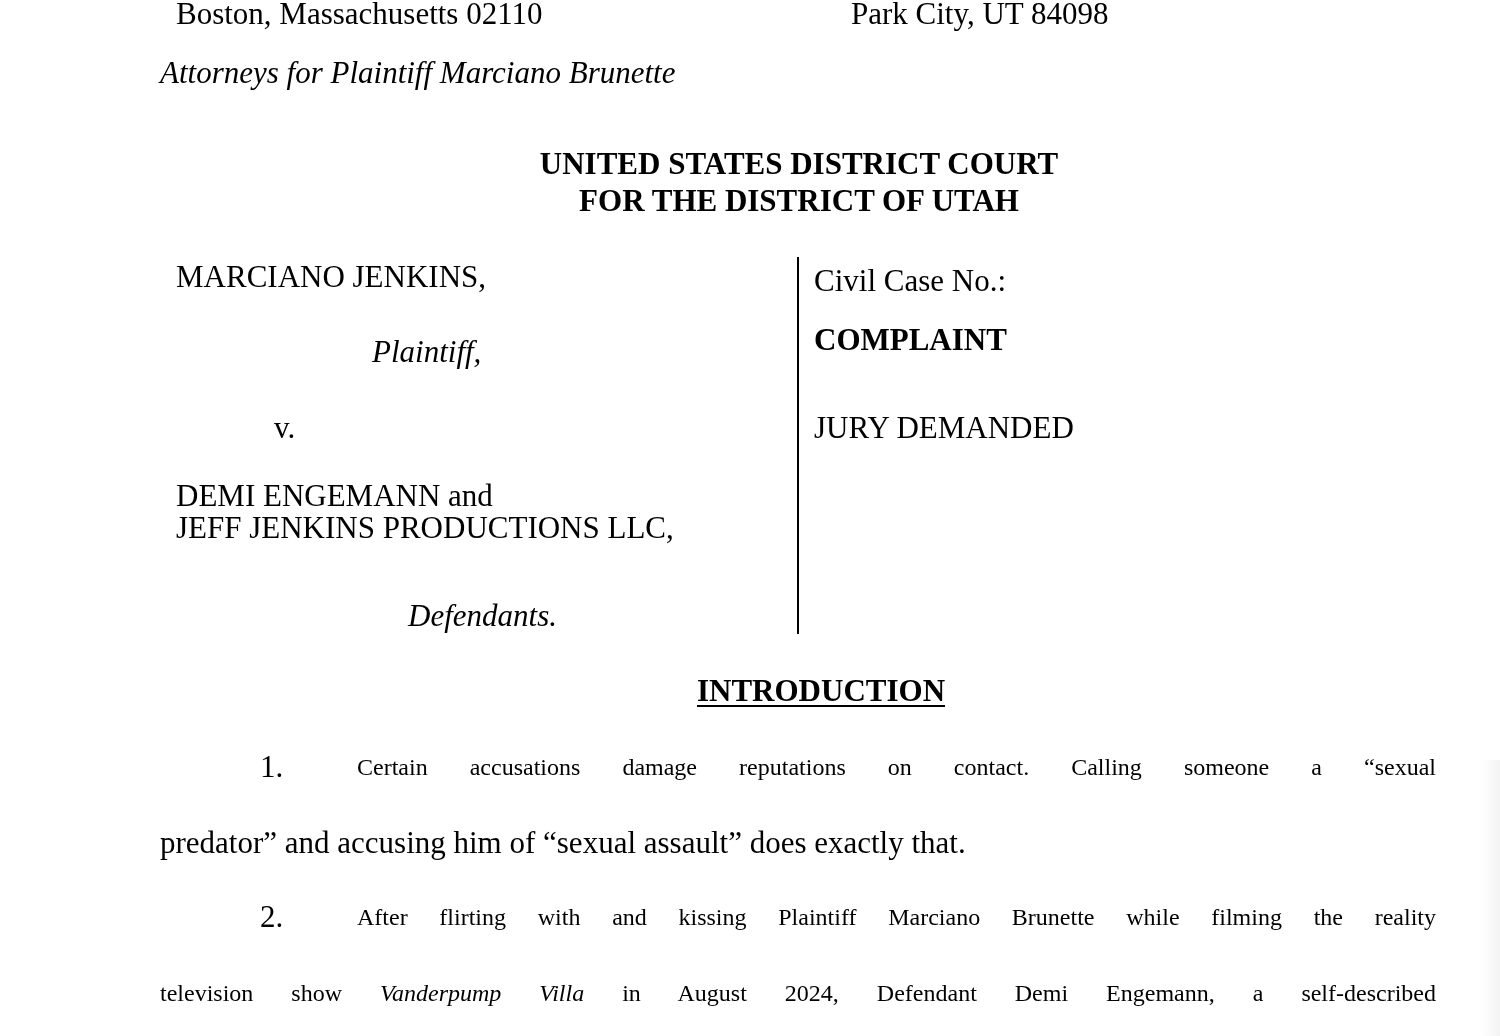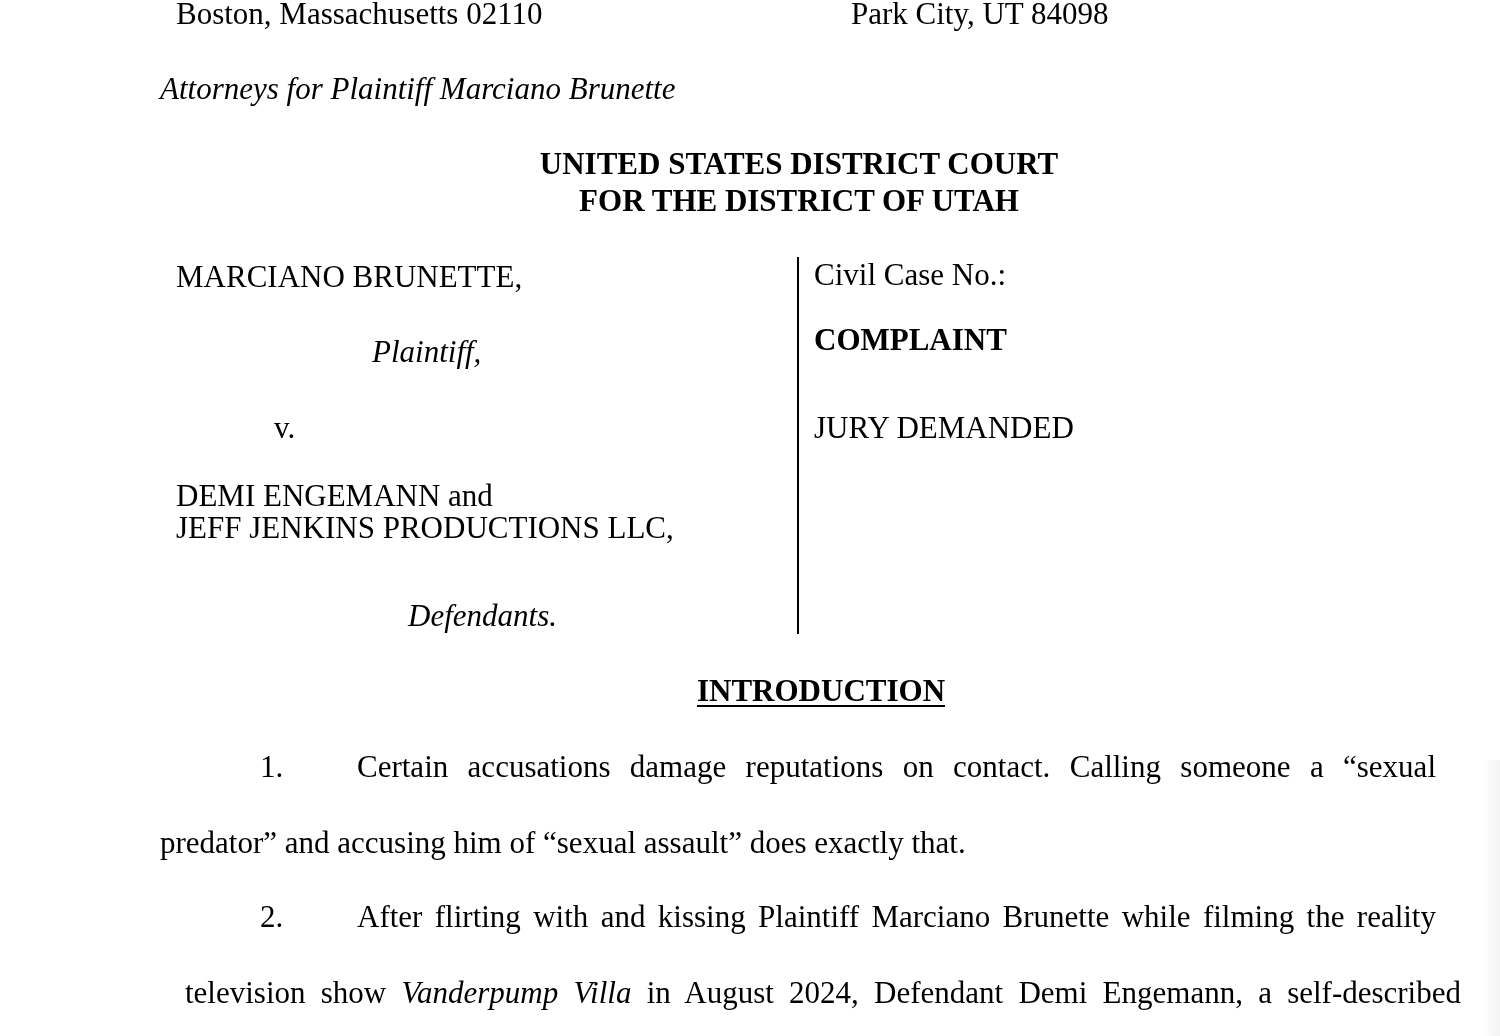--- a/index.html
+++ b/index.html
@@ -34,55 +34,55 @@
       top: 257px;
       width: 2px;
       height: 377px;
       background: #000000;
     }
     .underline { text-decoration: underline; text-decoration-thickness: 2px; text-underline-offset: 4px; margin-left: 44px; }
     .justify-line {
       position: absolute;
       left: 160px;
       width: 1276px;
-      font-size: 31px;
+      font-size: 24px;
       line-height: 36px;
       text-align: justify;
       text-align-last: justify;
       white-space: normal;
     }
   </style>
 </head>
 <body>
 
 <div class="abs t32" style="left:176px; top:-4px;">Boston, Massachusetts 02110</div>
 <div class="abs t32" style="left:851px; top:-4px;">Park City, UT 84098</div>
-<div class="abs t32 italic" style="left:160px; top:71px;">Attorneys for Plaintiff Marciano Brunette</div>
+<div class="abs t32 italic" style="left:160px; top:55px;">Attorneys for Plaintiff Marciano Brunette</div>
 
 <div class="abs t32 bold center" style="left:0; width:1598px; top:146px;">UNITED STATES DISTRICT COURT</div>
 <div class="abs t32 bold center" style="left:0; width:1598px; top:183px;">FOR THE DISTRICT OF UTAH</div>
 
-<div class="abs t32" style="left:176px; top:259px;">MARCIANO BRUNETTE,</div>
+<div class="abs t32" style="left:176px; top:259px;">MARCIANO JENKINS,</div>
 <div class="abs t32 italic" style="left:372px; top:334px;">Plaintiff,</div>
 <div class="abs t32" style="left:274px; top:410px;">v.</div>
 <div class="abs t32" style="left:176px; top:478px;">DEMI ENGEMANN and</div>
 <div class="abs t32" style="left:176px; top:510px;">JEFF JENKINS PRODUCTIONS LLC,</div>
 <div class="abs t32 italic" style="left:372px; top:598px;margin-left:36px;">Defendants.</div>
 
 <div class="vline"></div>
 
-<div class="abs t32" style="left:814px; top:257px;">Civil Case No.:</div>
+<div class="abs t32" style="left:814px; top:263px;">Civil Case No.:</div>
 <div class="abs t32 bold" style="left:814px; top:322px;">COMPLAINT</div>
 <div class="abs t32" style="left:814px; top:410px;">JURY DEMANDED</div>
 
 <div class="abs t32 bold center" style="left:0; width:1598px; top:673px;">
   <span class="underline">INTRODUCTION</span>
 </div>
 
 <div class="abs t32" style="left:260px; top:749px;">1.</div>
 <div class="justify-line" style="left:357px; width:1079px; top:749px;">Certain accusations damage reputations on contact. Calling someone a “sexual</div>
 <div class="abs t32" style="left:160px; top:825px;">predator” and accusing him of “sexual assault” does exactly that.</div>
 
 <div class="abs t32" style="left:260px; top:899px;">2.</div>
 <div class="justify-line" style="left:357px; width:1079px; top:899px;">After flirting with and kissing Plaintiff Marciano Brunette while filming the reality</div>
-<div class="justify-line" style="top:975px;margin-left:25px;"><span>television show </span><span class="italic">Vanderpump Villa</span><span> in August 2024, Defendant Demi Engemann, a self-described</span></div>
+<div class="justify-line" style="top:975px;"><span>television show </span><span class="italic">Vanderpump Villa</span><span> in August 2024, Defendant Demi Engemann, a self-described</span></div>
 
 <div class="right-shadow"></div>
 
 </body></html>

